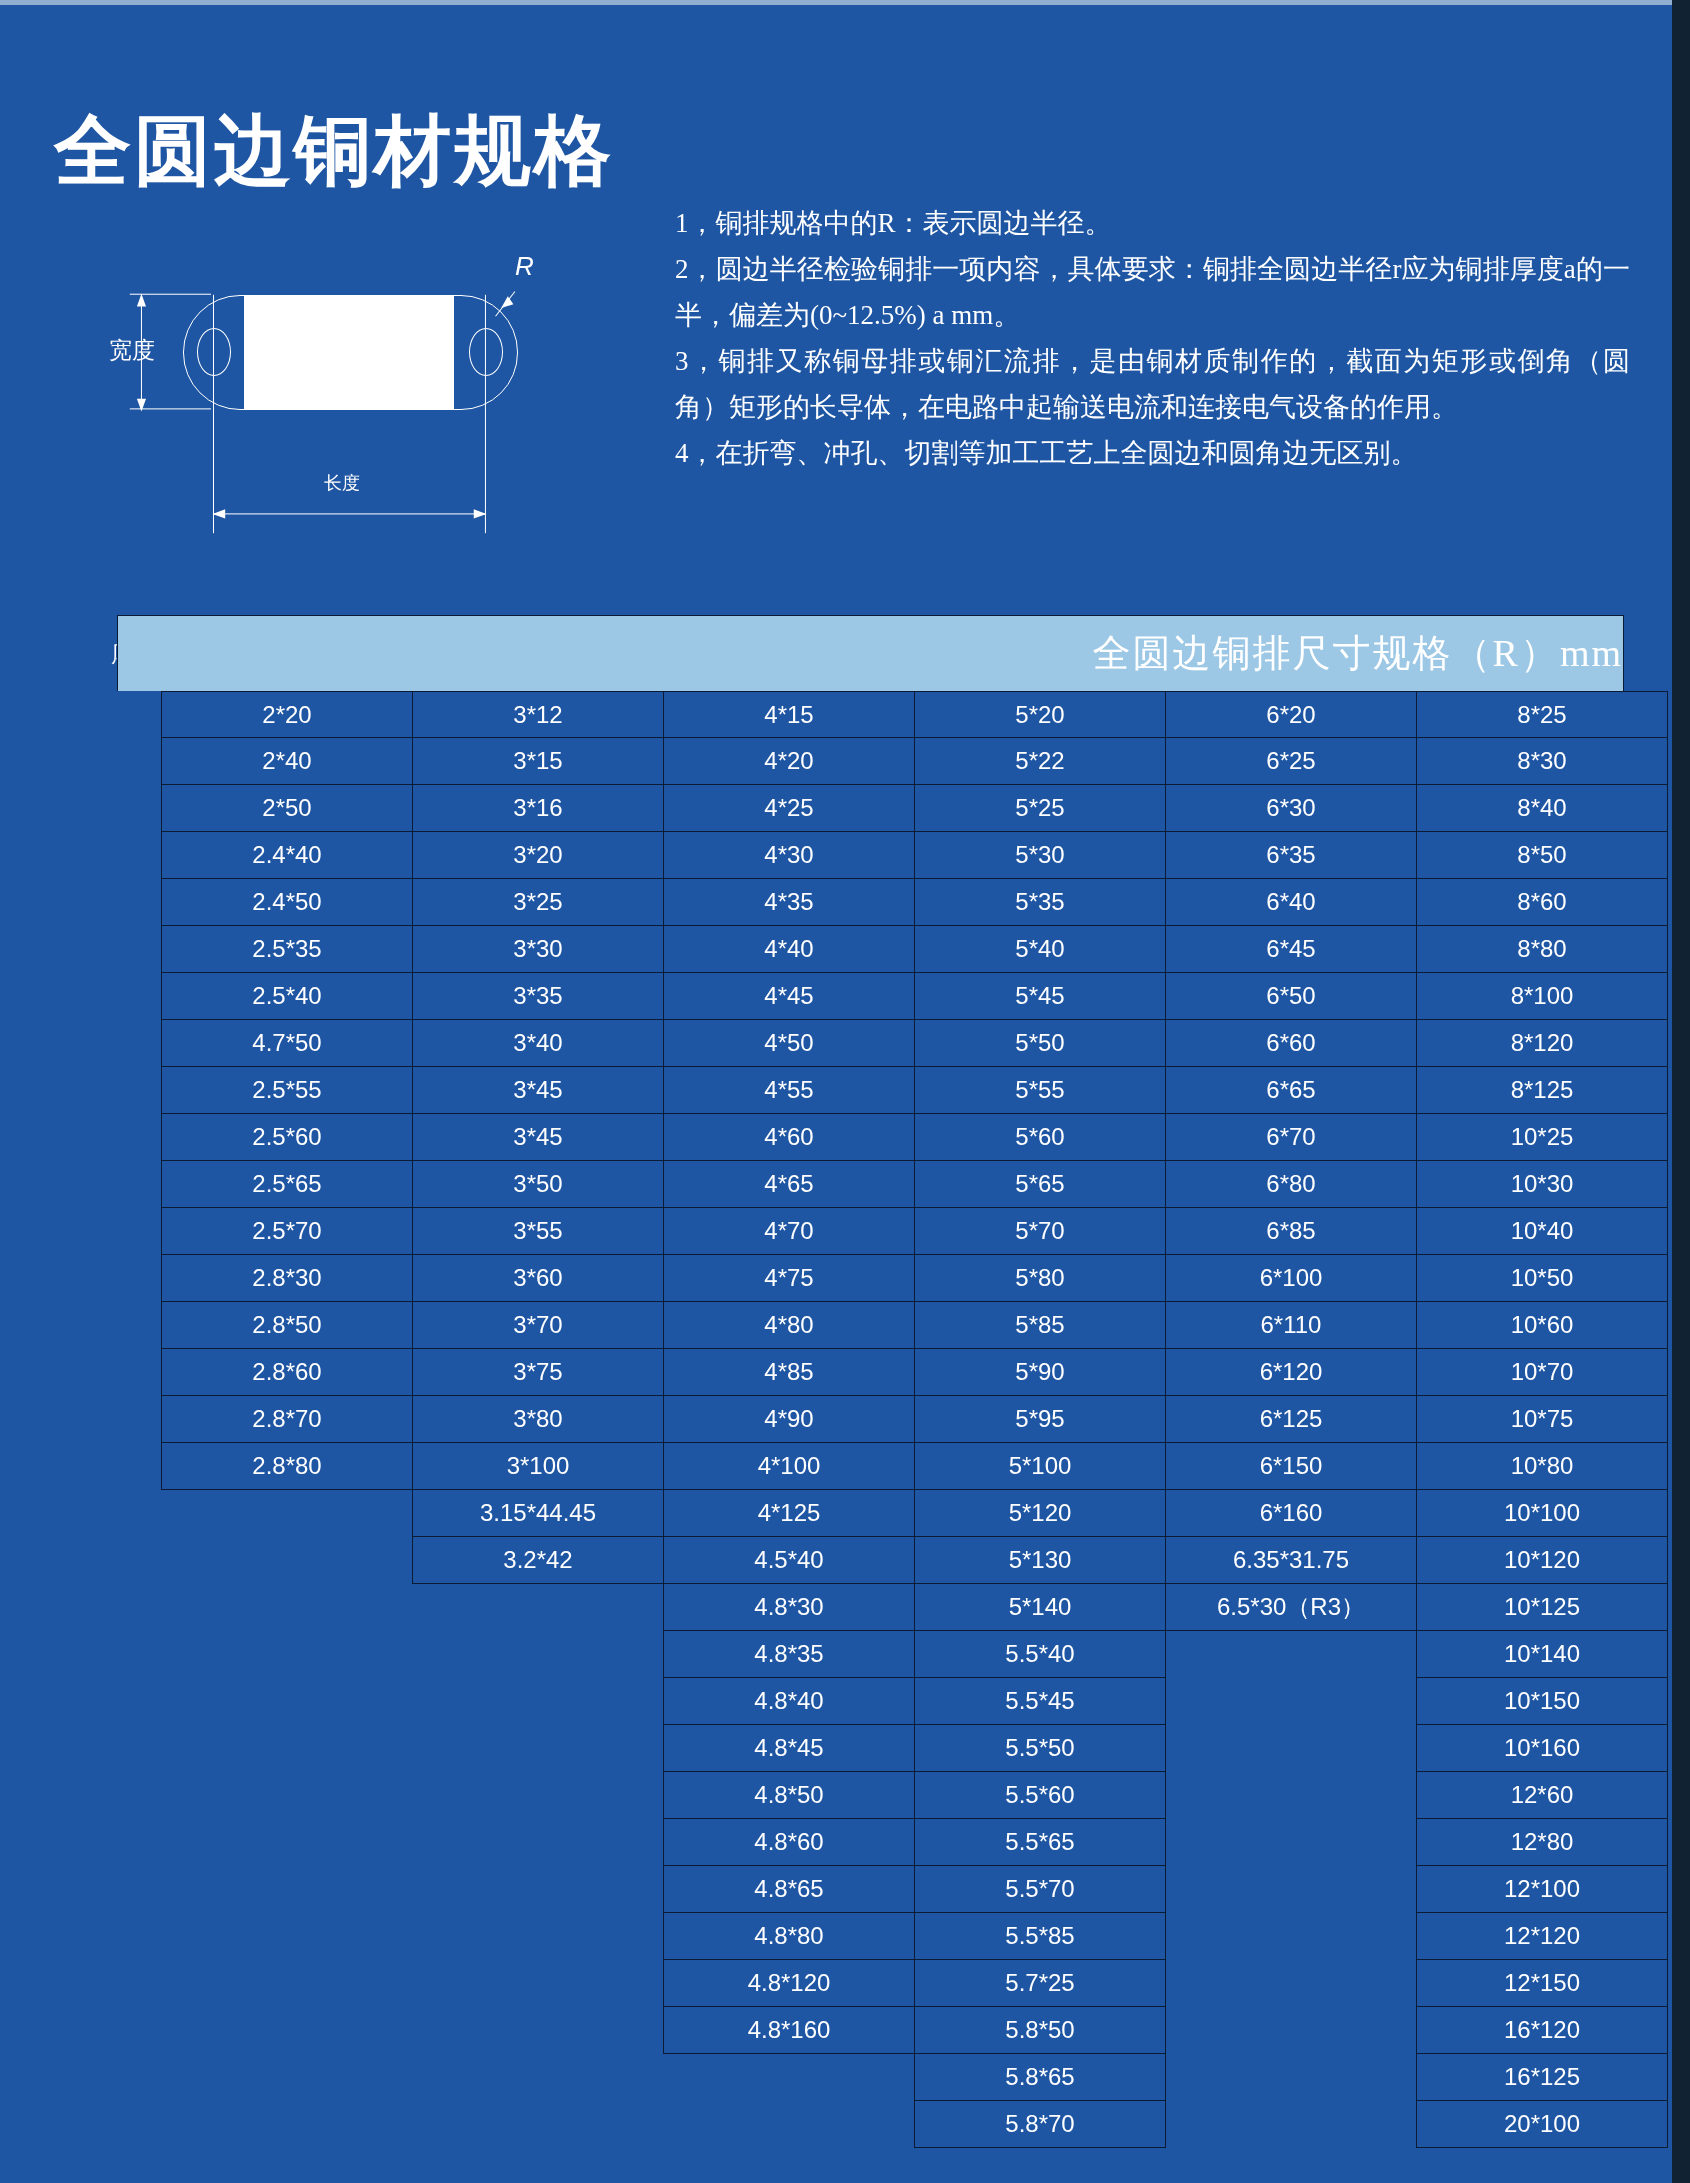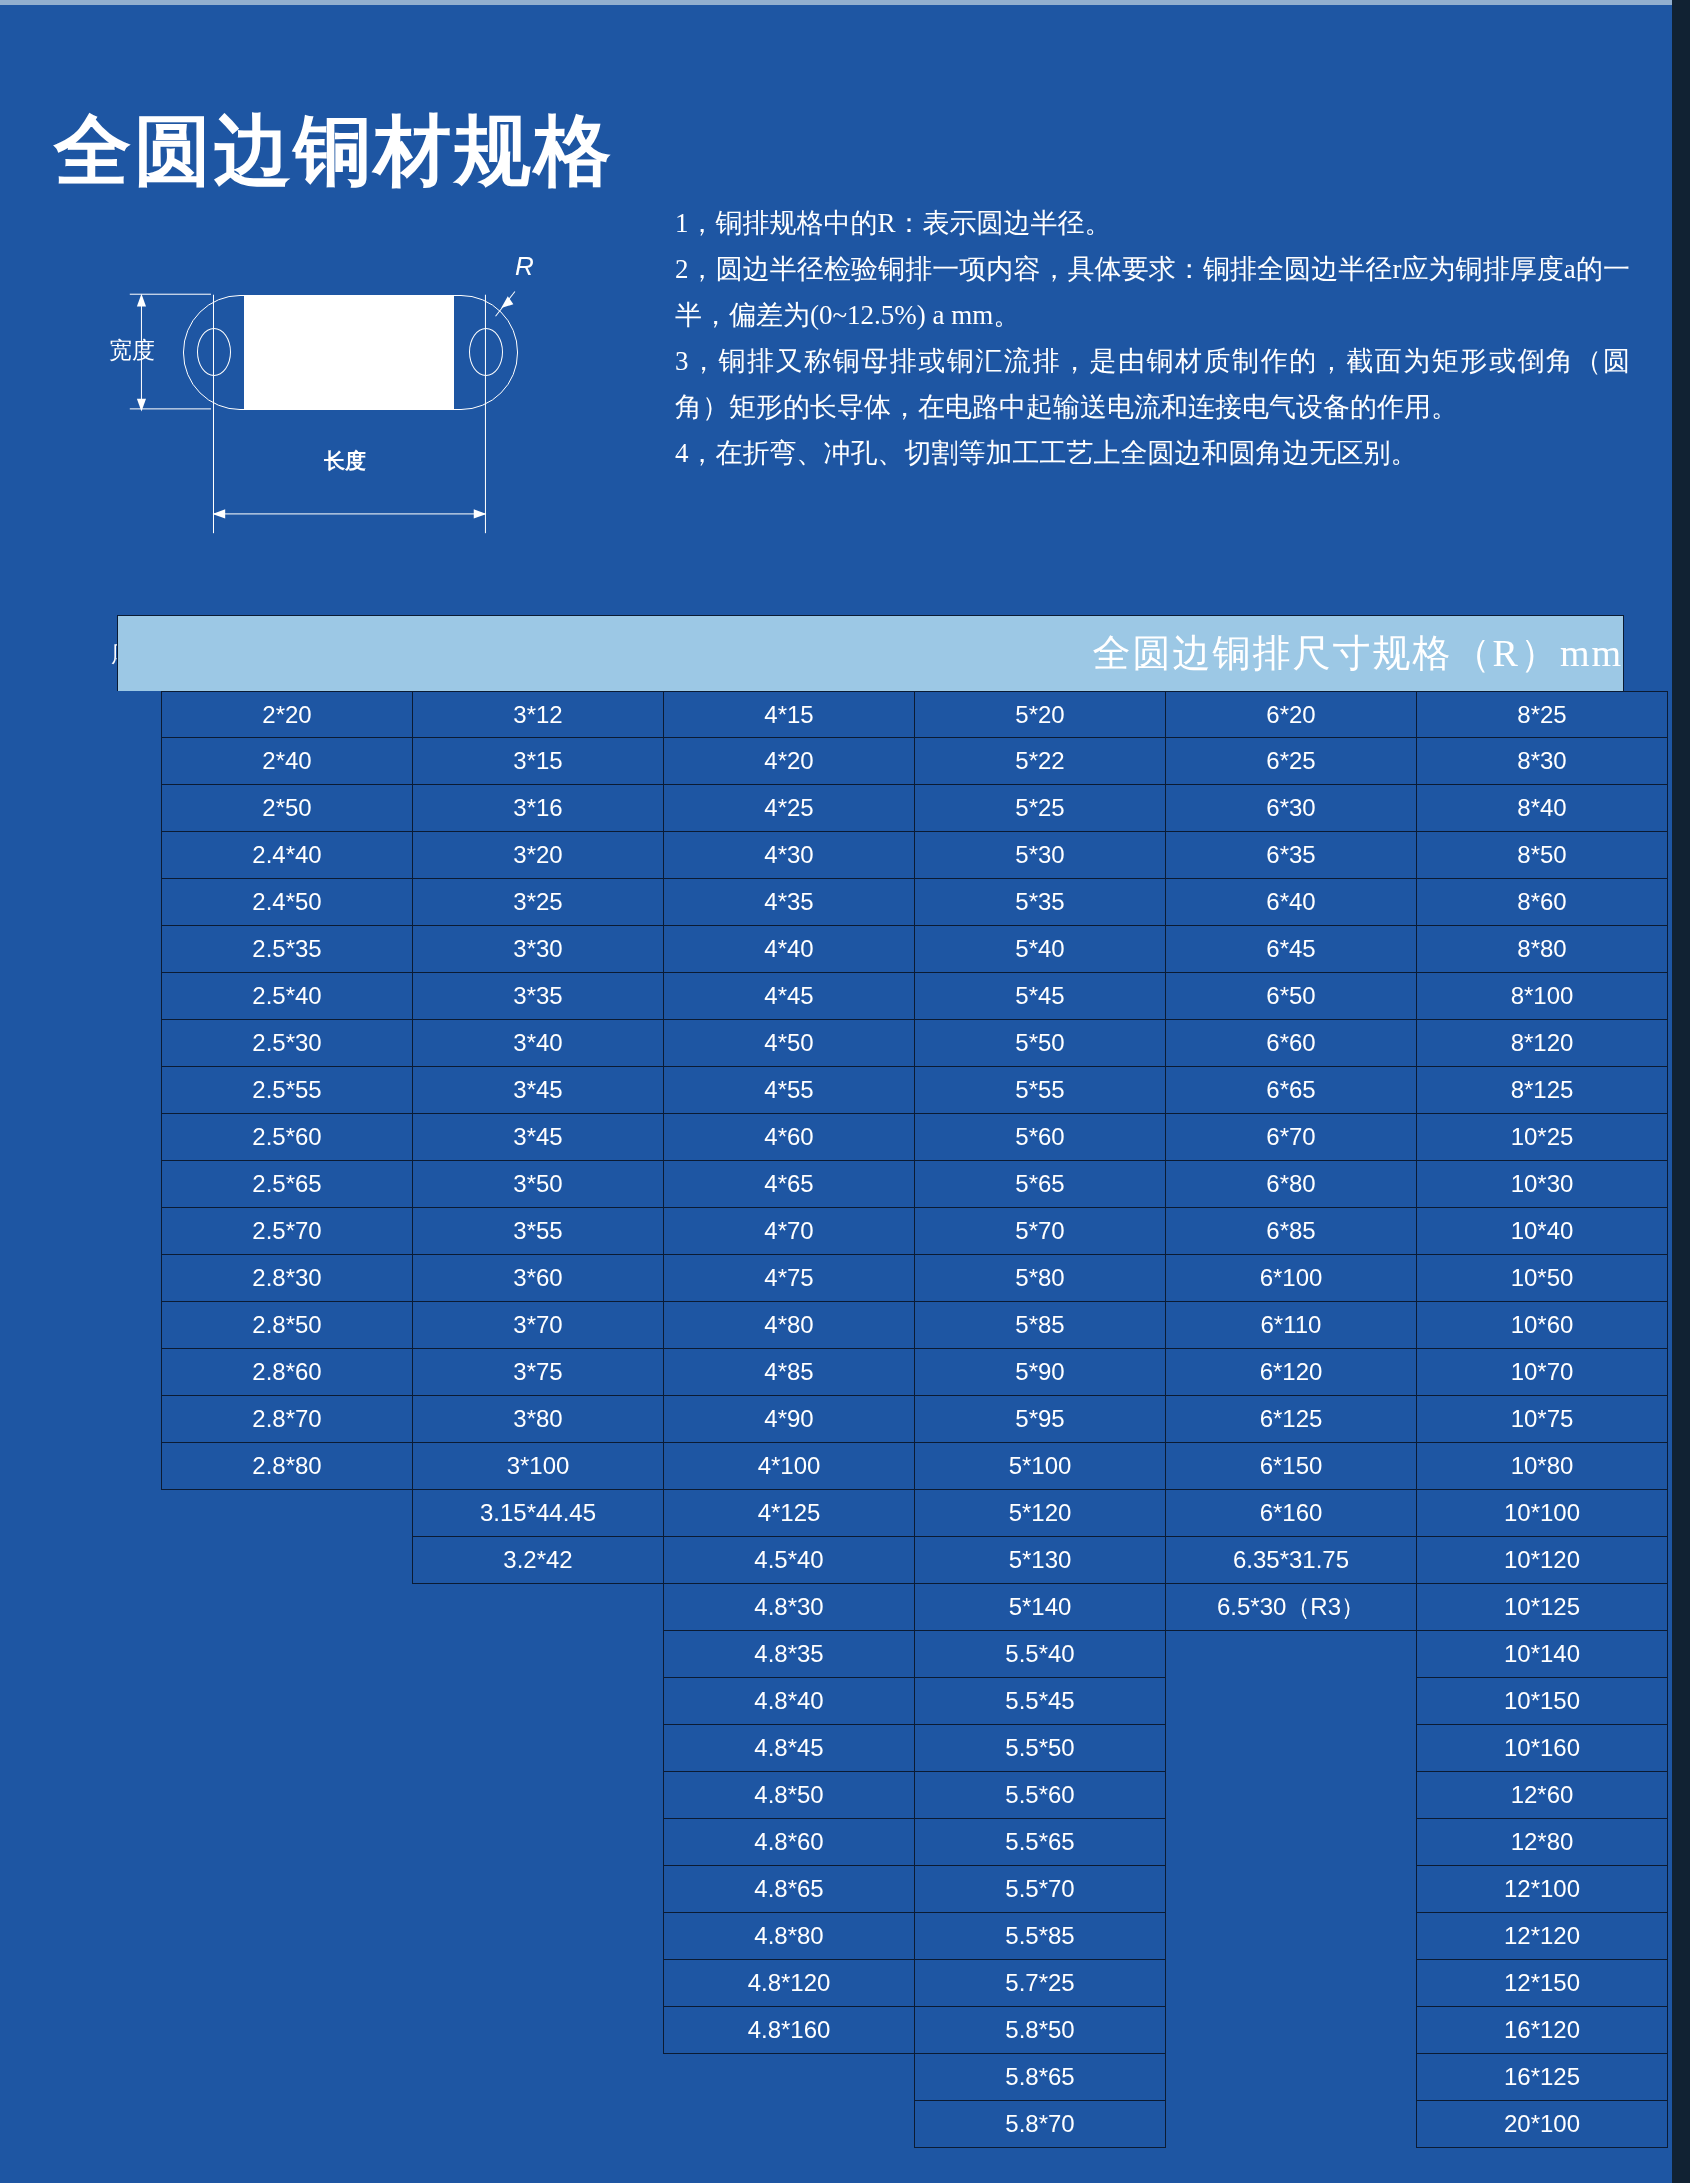--- a/index.html
+++ b/index.html
@@ -17,21 +17,21 @@
 
   
   .capsule{left:183px;top:295px;width:335px;height:115px;border:1.5px solid #fff;border-radius:57px;box-sizing:border-box;}
   .capsule-fill{left:244px;top:295px;width:210px;height:115px;background:#fff;}
   .hole{width:34px;height:48px;border:1.5px solid #fff;border-radius:50%;box-sizing:border-box;}
   #hole-left{left:197px;top:328px;}
   #hole-right{left:469px;top:328px;}
   .thick-rect{left:183px;top:651px;width:335px;height:21px;border:1px solid #fff;box-sizing:border-box;}
   .dlabel{color:var(--text);line-height:1;}
   #width-label{left:109px;top:339px;font-size:23px;}
-  #length-label{left:324px;top:450px;font-size:21px;font-weight:bold;}
+  #length-label{left:324px;top:474px;font-size:18px;}
   #radius-label{left:515px;top:253px;font-size:26px;font-style:italic;}
   #thickness-label{left:111px;top:643px;font-size:23px;}
   #section-mark{left:159px;top:645px;font-size:22px;}
 
   
   #notes{left:675px;top:200px;width:955px;color:var(--text);}
   #notes h2{margin:0 0 26px 0;font-size:36px;font-weight:bold;line-height:1.1;}
   #notes p{margin:0;font-size:27px;line-height:46px;text-align:justify;font-family:"Liberation Serif", serif;}
 
   
@@ -101,21 +101,21 @@
   </div>
   <div id="spec-table-body" class="abs">
       <div class="spec-col" style="left: 117px;">
         <div class="spec-cell">2*20</div>
         <div class="spec-cell">2*40</div>
         <div class="spec-cell">2*50</div>
         <div class="spec-cell">2.4*40</div>
         <div class="spec-cell">2.4*50</div>
         <div class="spec-cell">2.5*35</div>
         <div class="spec-cell">2.5*40</div>
-        <div class="spec-cell">2.5*30</div>
+        <div class="spec-cell">4.7*50</div>
         <div class="spec-cell">2.5*55</div>
         <div class="spec-cell">2.5*60</div>
         <div class="spec-cell">2.5*65</div>
         <div class="spec-cell">2.5*70</div>
         <div class="spec-cell">2.8*30</div>
         <div class="spec-cell">2.8*50</div>
         <div class="spec-cell">2.8*60</div>
         <div class="spec-cell">2.8*70</div>
         <div class="spec-cell">2.8*80</div>
       </div>

